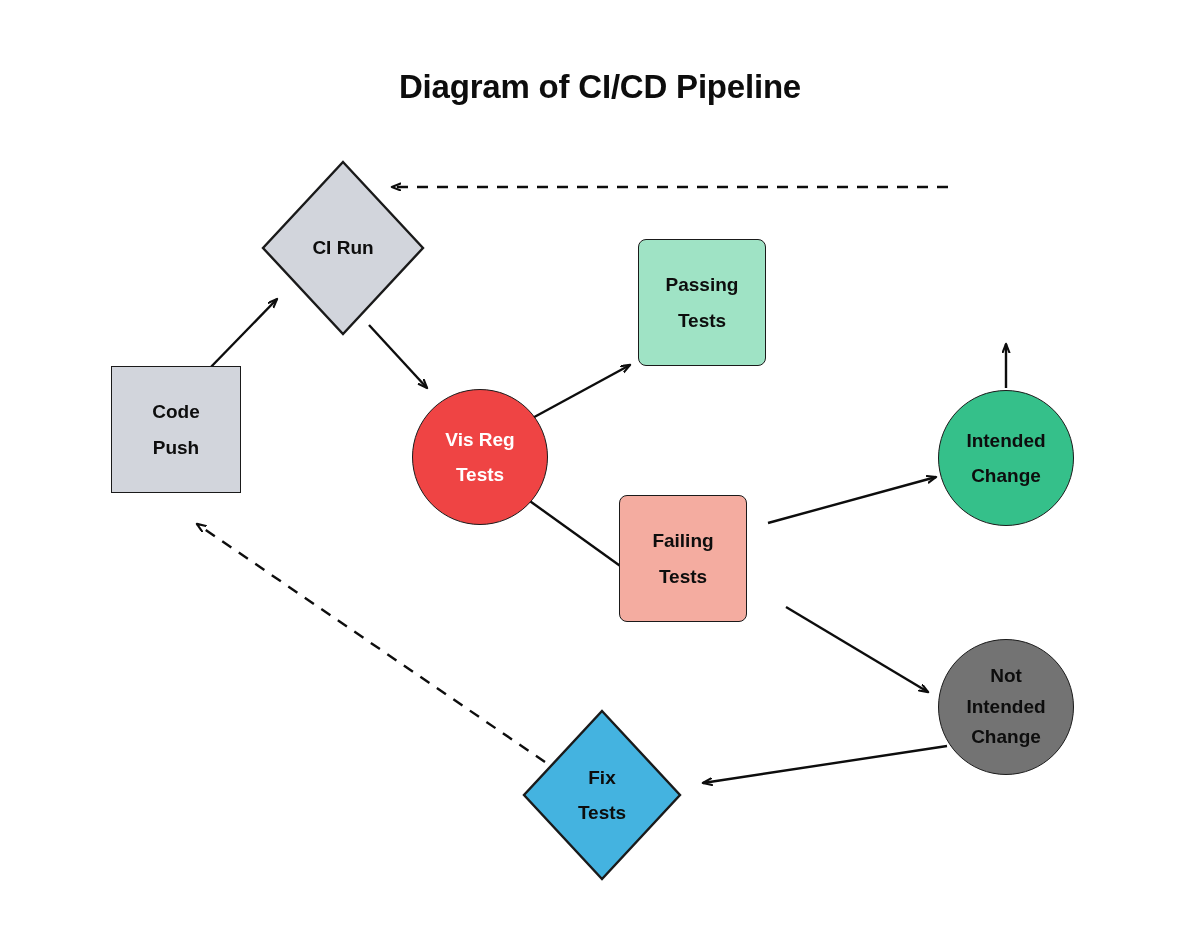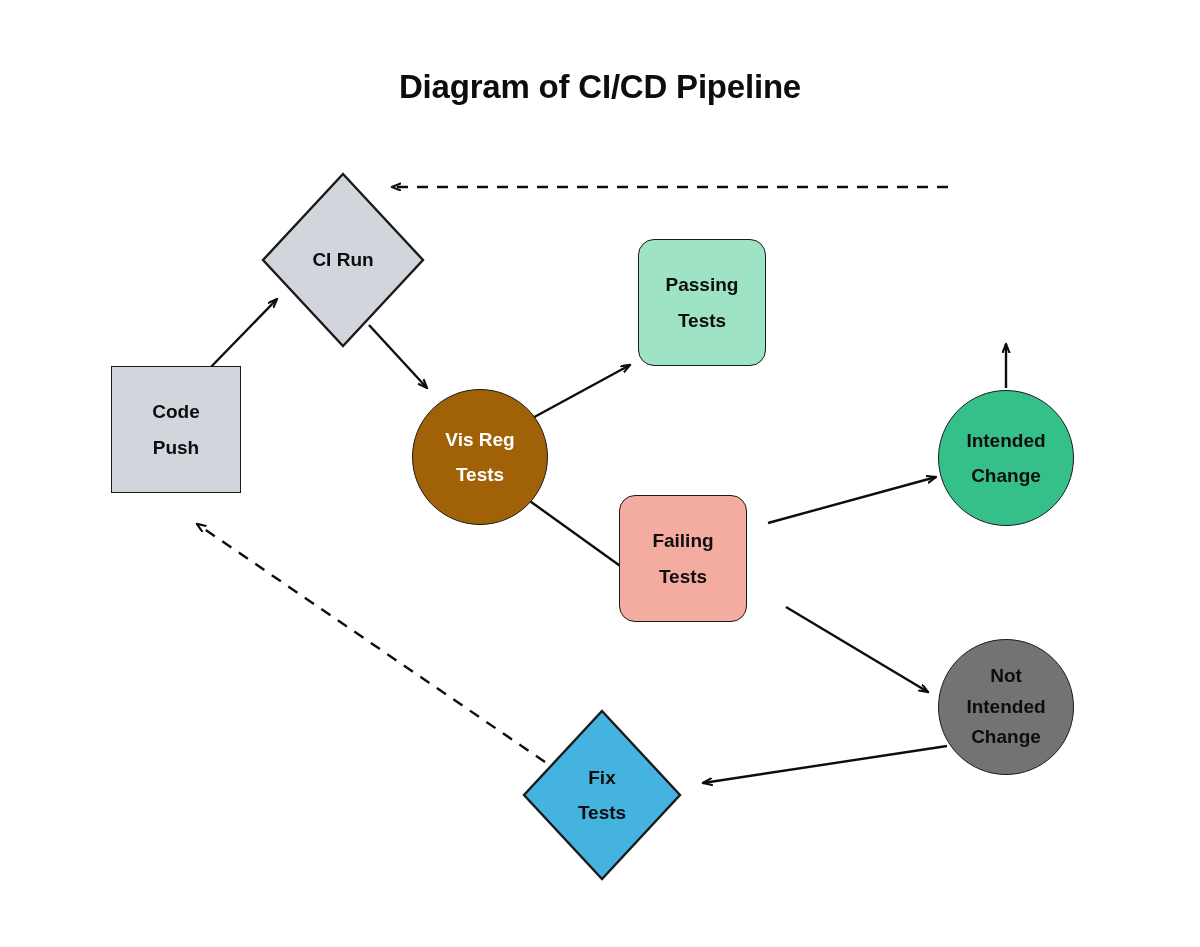--- a/index.html
+++ b/index.html
@@ -54,21 +54,21 @@
     line-height: 1.85;
     color: #0d0d0d;
     white-space: pre-line;
     pointer-events: none;
   }
   .shape-rect {
     border: 1.6px solid #1a1a1a;
   }
   .shape-round {
     border: 1.6px solid #1a1a1a;
-    border-radius: 16px;
+    border-radius: 8px;
   }
   .shape-circle {
     border: 1.6px solid #1a1a1a;
     border-radius: 50%;
   }
   .shape-diamond-wrap {
     background: transparent;
   }
   .shape-diamond-wrap .diamond-bg {
     position: absolute;
@@ -113,28 +113,28 @@
     <line x1="948" y1="187" x2="392" y2="187" stroke="#0d0d0d" stroke-width="2.4" stroke-dasharray="11,9" marker-end="url(#ah)"></line>
 
     <line x1="545" y1="762" x2="197" y2="524" stroke="#0d0d0d" stroke-width="2.4" stroke-dasharray="11,9" marker-end="url(#ah)"></line>
   </svg>
 
   <div class="node shape-rect" style="left:111px; top:366px; width:130px; height:127px; background:#d2d5dc;">
     <span class="label">Code
 Push</span>
   </div>
 
-  <div class="node shape-diamond-wrap" style="left:261px; top:172px; width:164px; height:176px;">
+  <div class="node shape-diamond-wrap" style="left:261px; top:160px; width:164px; height:176px;">
     <svg class="diamond-bg" viewBox="0 0 164 176" preserveAspectRatio="none">
       <polygon points="82,2 162,88 82,174 2,88" fill="#d2d5dc" stroke="#1a1a1a" stroke-width="2.4"></polygon>
     </svg>
     <span class="label">CI Run</span>
   </div>
 
-  <div class="node shape-circle light-text" style="left:412px; top:389px; width:136px; height:136px; background:#a16207;">
+  <div class="node shape-circle light-text" style="left:412px; top:389px; width:136px; height:136px; background:#ef4444;">
     <span class="label">Vis Reg
 Tests</span>
   </div>
 
   <div class="node shape-round" style="left:638px; top:239px; width:128px; height:127px; background:#9fe3c5;">
     <span class="label">Passing
 Tests</span>
   </div>
 
   <div class="node shape-round" style="left:619px; top:495px; width:128px; height:127px; background:#f4aca0;">

